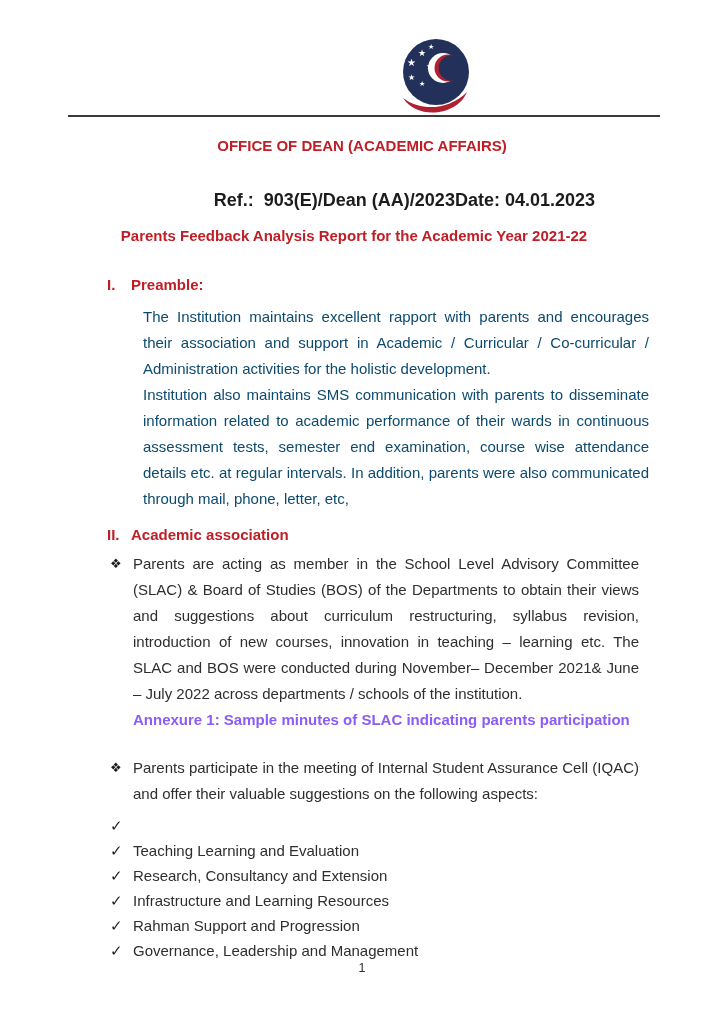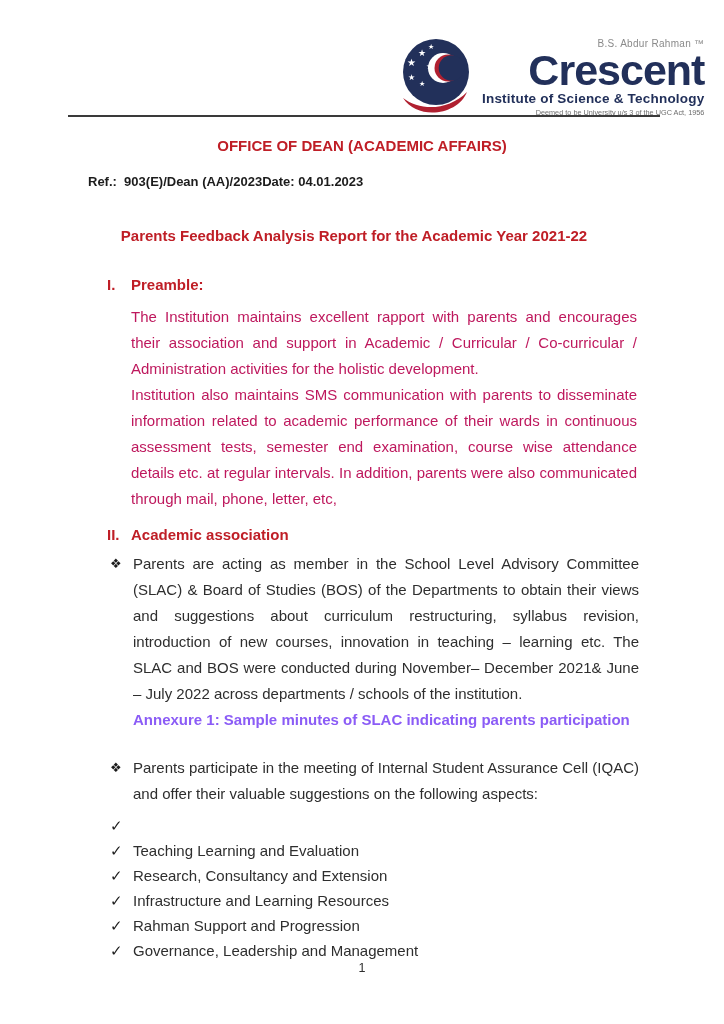--- a/index.html
+++ b/index.html
@@ -22,33 +22,33 @@
   }
   .brand-subtitle{font-size:13.5px;font-weight:bold;color:#22305a;margin-top:1px;letter-spacing:.2px;}
   .brand-tagline{font-size:7.3px;color:#6d6d6d;margin-top:2px;}
   .rule{position:absolute;top:115px;left:68px;width:592px;height:2px;background:#3a3a3a;}
   
   .office-title{
     position:absolute;top:137px;left:0;width:724px;text-align:center;
     color:#bf1e26;font-weight:bold;font-size:15px;
   }
   .ref-row{
-    position:absolute;top:174px;left:88px;width:507px;
-    display:flex;justify-content:flex-start;
-    font-weight:bold;font-size:13px;color:#1c1c1c;
+    position:absolute;top:190px;left:88px;width:507px;
+    display:flex;justify-content:flex-end;
+    font-weight:bold;font-size:18px;color:#1c1c1c;
   }
   .report-title{
     position:absolute;top:227px;left:0;width:708px;text-align:center;
     color:#bf1e26;font-weight:bold;font-size:15px;
   }
   
   .content{position:absolute;top:272px;left:107px;width:534px;font-size:15px;line-height:26px;}
   .sec-heading{display:flex;color:#bf1e26;font-weight:bold;}
   .sec-num{width:24px;flex:0 0 auto;}
-  .para{margin:6px 0 0 24px;width:506px;text-align:justify;color:#be185d;}
+  .para{margin:6px 0 0 36px;width:506px;text-align:justify;color:#0c4a6e;}
   .para + .para{margin-top:0;}
   .sec2{margin-top:10px;align-items:flex-end;}
   .bullet-item{display:flex;margin:3px 0 0 3px;width:531px;}
   .bullet-marker{width:23px;flex:0 0 auto;color:#1c1c1c;font-size:13px;}
   .bullet-text{width:506px;text-align:justify;}
   .annexure{margin-left:26px;font-weight:bold;color:#8b5cf6;}
   .bullet-item.second{margin-top:22px;}
   .checklist{margin:6px 0 0 3px;}
   .check-item{display:flex;line-height:25px;}
   .check-marker{width:23px;flex:0 0 auto;color:#1c1c1c;}
@@ -75,26 +75,20 @@
       <text x="20" y="20" font-size="9" fill="#ffffff">★</text>
       <text x="28" y="33" font-size="8" fill="#ffffff">★</text>
       <text x="10" y="44" font-size="8" fill="#ffffff">★</text>
       <text x="21" y="50" font-size="7" fill="#ffffff">★</text>
       <text x="30" y="13" font-size="7" fill="#ffffff">★</text>
 
       <path d="M0 58 C 24 78 58 74 80 48 L 82 82 L 0 82 Z" fill="#ffffff"></path>
 
       <path d="M5 62 C 22 75 50 75 69 56 C 60 79 20 85 5 62 Z" fill="#b02030"></path>
     </svg>
-    <div class="wordmark">
-      <div class="brand-top">B.S. Abdur Rahman ™</div>
-      <div class="brand-name">Crescent</div>
-      <div class="brand-subtitle">Institute of Science &amp; Technology</div>
-      <div class="brand-tagline">Deemed to be University u/s 3 of the UGC Act, 1956</div>
-    </div>
   </div>
   <div class="rule"></div>
 
   <div class="office-title">OFFICE OF DEAN (ACADEMIC AFFAIRS)</div>
   <div class="ref-row">
     <span>Ref.:&nbsp; 903(E)/Dean (AA)/2023</span>
     <span>Date: 04.01.2023</span>
   </div>
   <div class="report-title">Parents Feedback Analysis Report for the Academic Year 2021-22</div>
 

